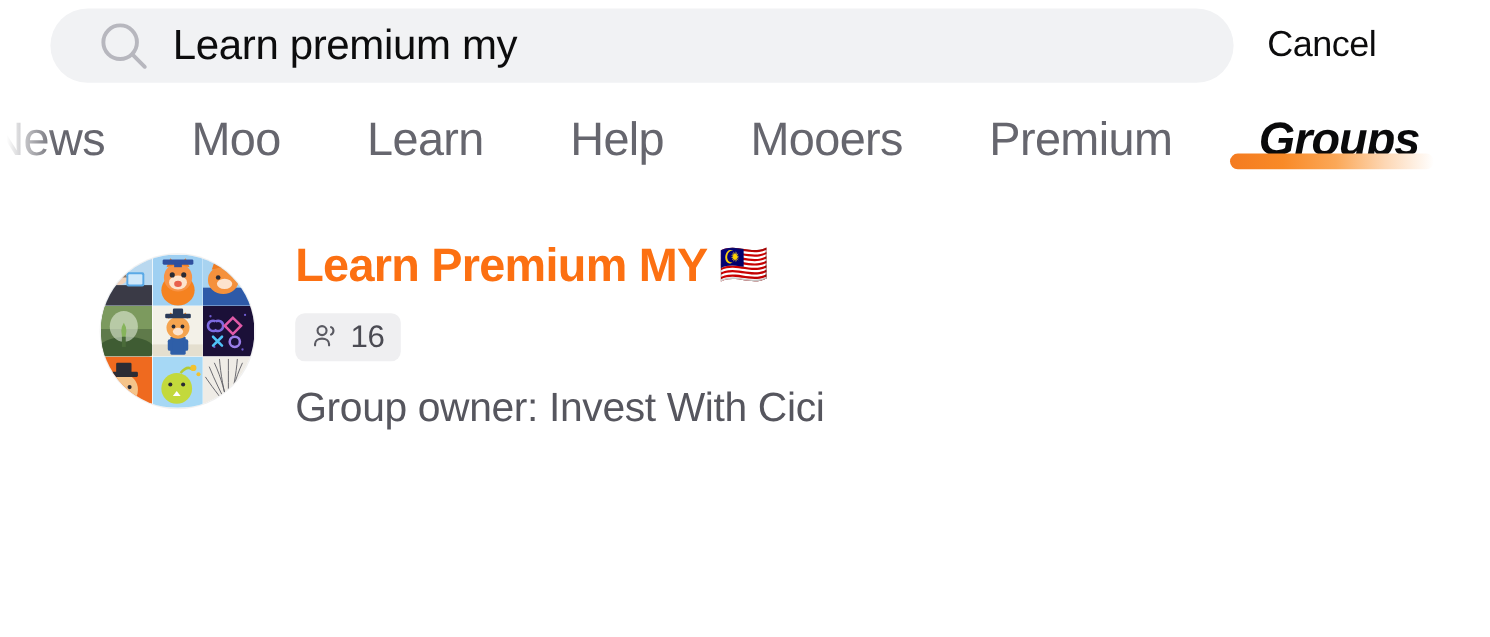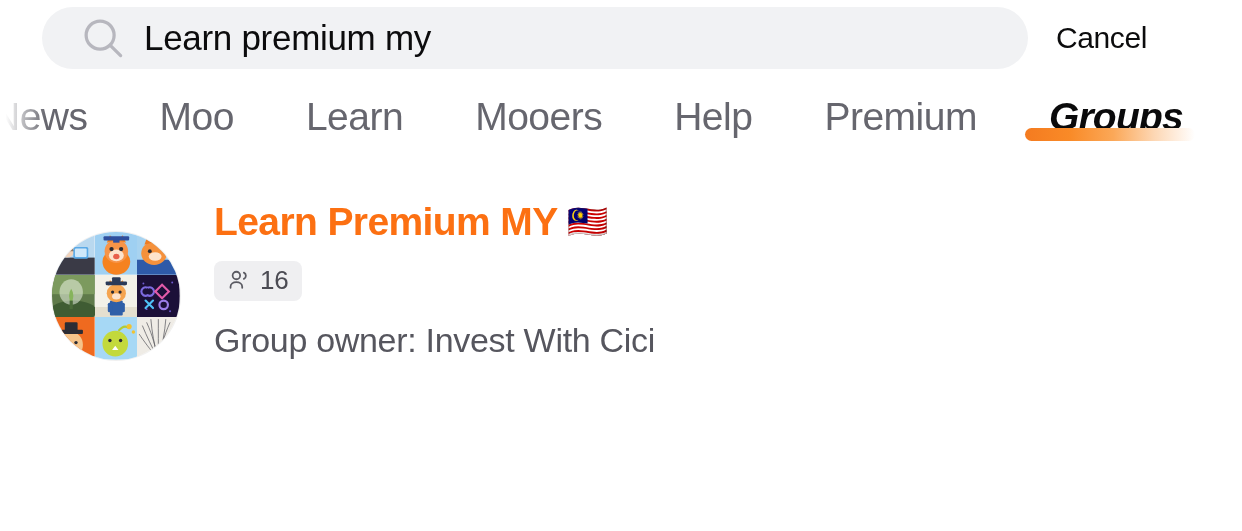--- a/index.html
+++ b/index.html
@@ -118,23 +118,24 @@
     left: 0; top: 0;
     width: 46px; height: 100%;
     background: linear-gradient(90deg, #ffffff 12%, rgba(255,255,255,0) 100%);
     pointer-events: none;
   }
 
   
   .results { padding-top: 14px; }
   .result-row {
     display: flex;
-    align-items: flex-end;
+    align-items: center;
     padding: 0 0 0 52px;
     cursor: pointer;
+    margin-left: 32px;
   }
   .group-avatar {
     flex: 0 0 auto;
     width: 128px;
     height: 128px;
     border-radius: 50%;
     overflow: hidden;
     margin-top: 6px;
     background: #ffffff;
     box-shadow: 0 0 0 1px rgba(0,0,0,0.06);
@@ -222,25 +223,25 @@
 
     <div class="tab">
       <span>Moo</span>
     </div>
 
     <div class="tab">
       <span>Learn</span>
     </div>
 
     <div class="tab">
+      <span>Help</span>
+    </div>
+
+    <div class="tab">
       <span>Mooers</span>
-    </div>
-
-    <div class="tab">
-      <span>Help</span>
     </div>
 
     <div class="tab">
       <span>Premium</span>
     </div>
 
     <div class="tab is-active">
       <span>Groups</span>
       <span class="tab-underline"></span>
     </div>

